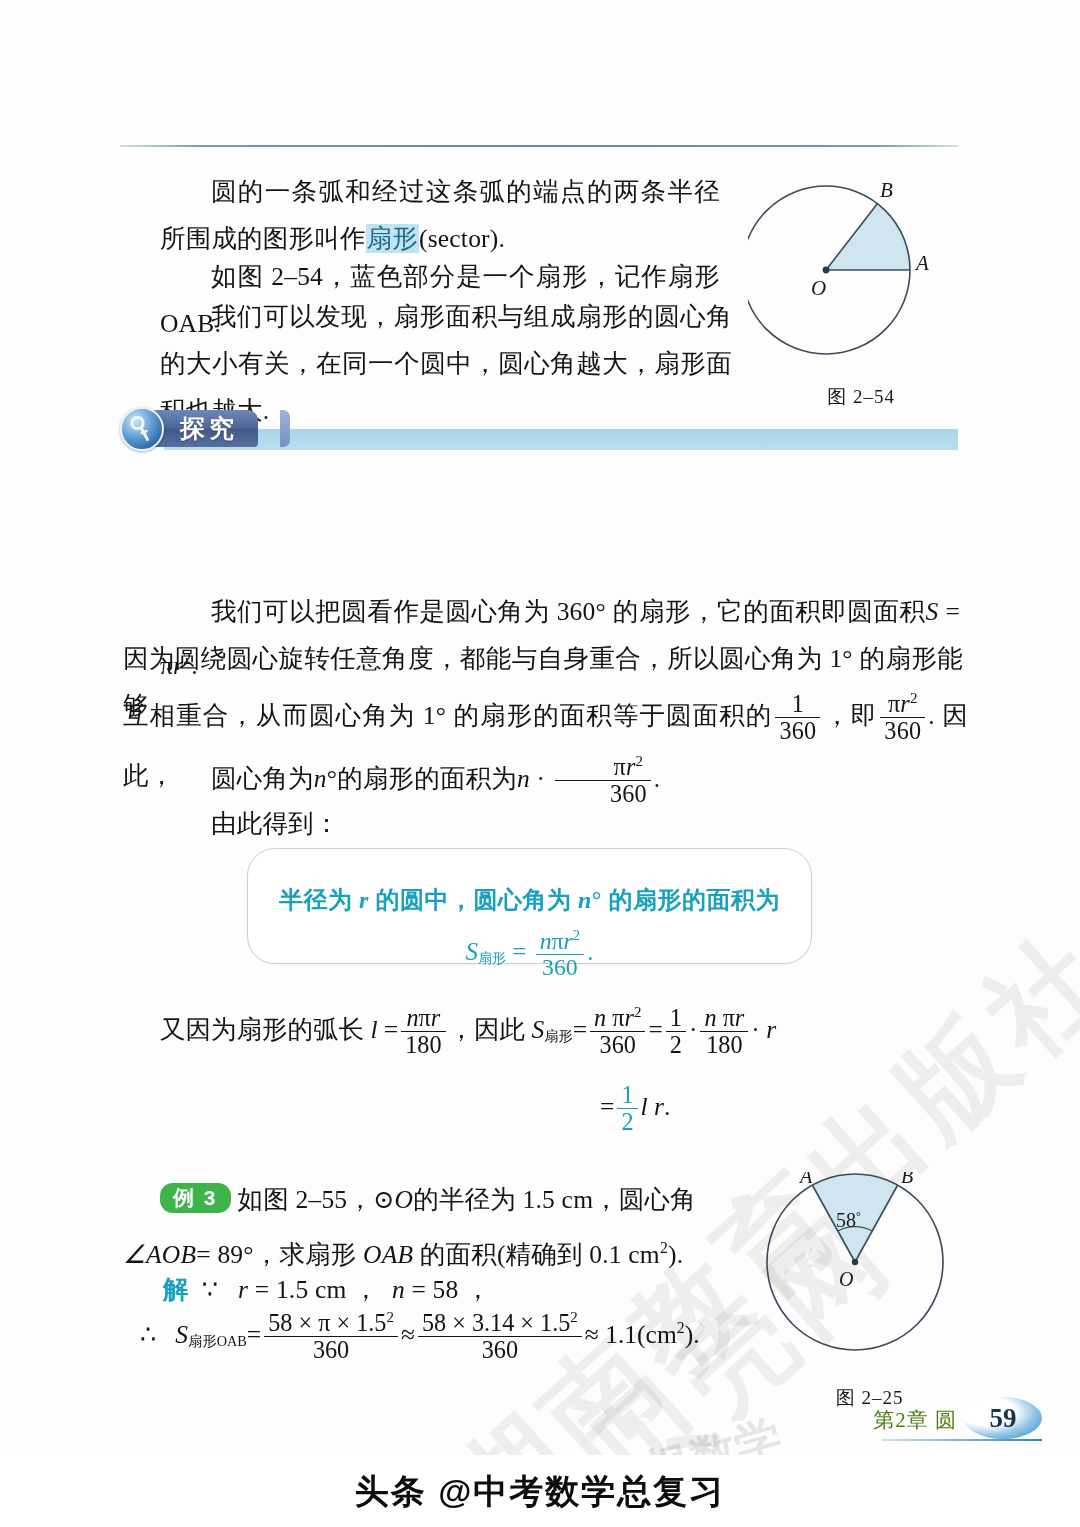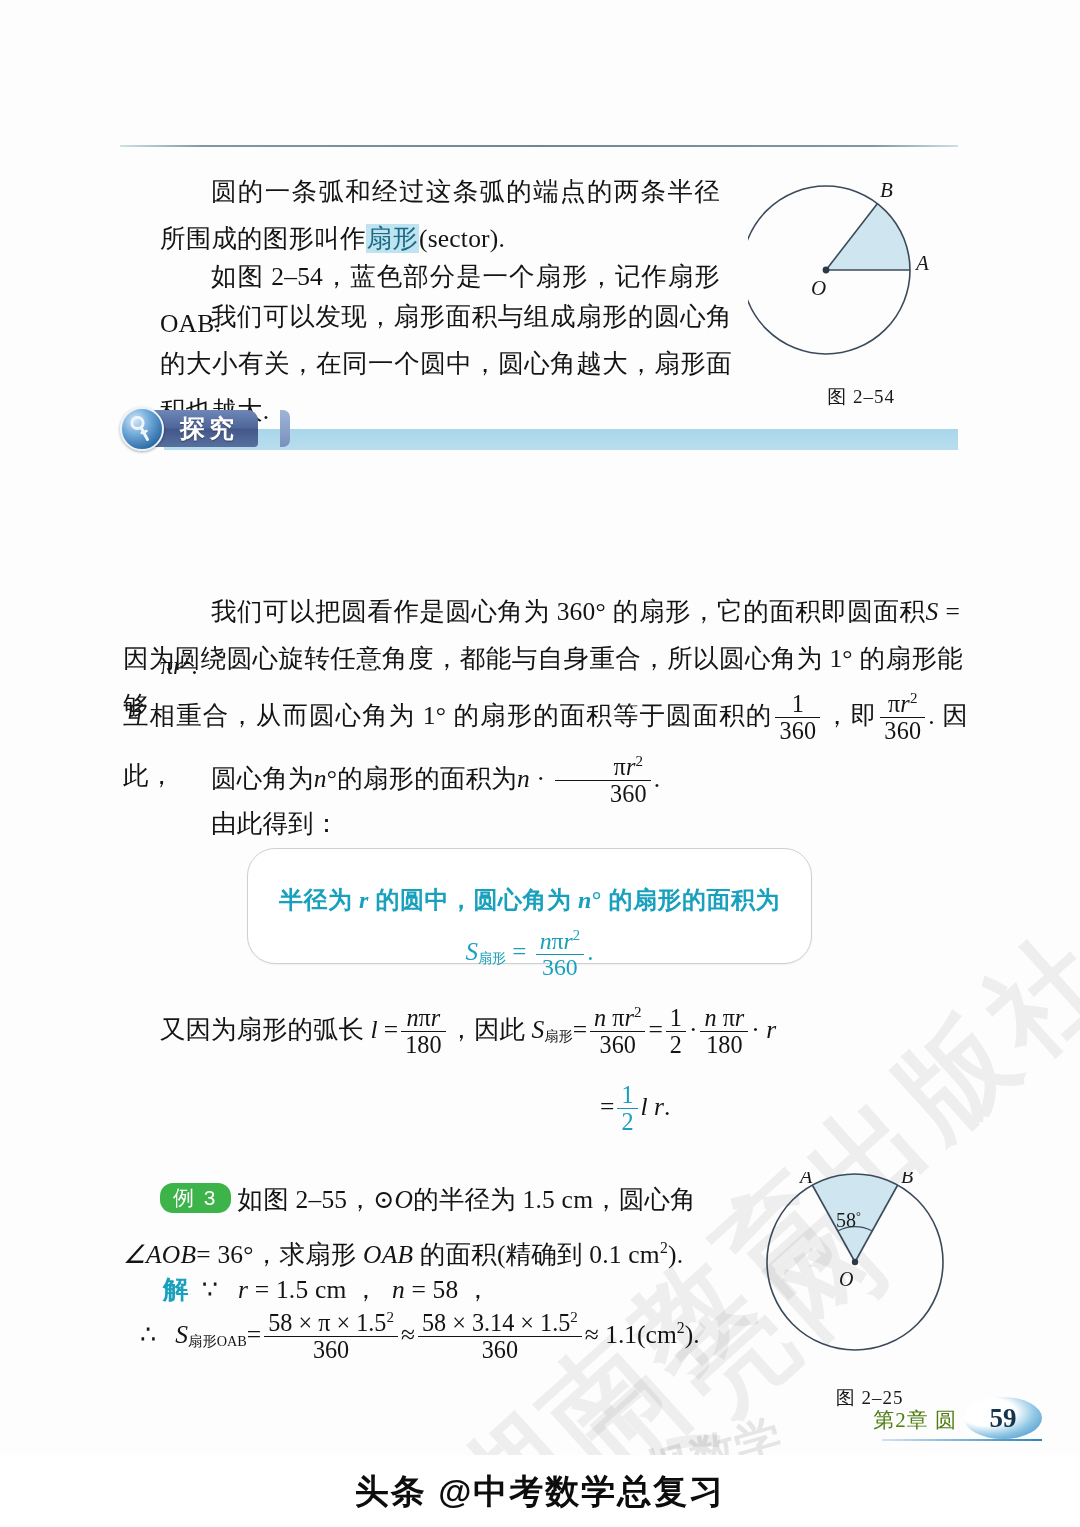--- a/index.html
+++ b/index.html
@@ -180,21 +180,21 @@
   
   .mathline { position: absolute; font-size: 25.5px; color: #141414; white-space: nowrap; }
   .teal { color: #19a0bd; }
 
   
   .ex-badge {
     display: inline-block;
     background: #3cb44a;
     color: #ffffff;
     font-family: "Liberation Sans", sans-serif;
-    font-weight: 400;
+    font-weight: 700;
     font-size: 21px;
     line-height: 30px;
     padding: 0 13px;
     border-radius: 13px;
     vertical-align: 3px;
     margin-right: 7px;
     letter-spacing: 2px;
   }
 
   
@@ -378,21 +378,21 @@
 
     <div class="mathline" style="left:600px; top:1082px;">
       <span>=</span><span class="frac teal"><span class="num teal">1</span><span class="den teal">2</span></span><span class="mi">l</span> <span class="mi">r</span><span>.</span>
     </div>
 
     <div class="para" style="left:160px; top:1176px; width:620px;">
       <span class="ex-badge">例 3</span><span>如图 2–55，⊙</span><span class="mi">O</span><span>的半径为 1.5 cm，圆心角</span>
     </div>
 
     <div class="para" style="left:123px; top:1224px; width:660px;">
-      <span class="mi">∠AOB</span><span>= 36°，求扇形</span> <span class="mi">OAB</span> <span>的面积(精确到 0.1 cm</span><sup class="exp">2</sup><span>).</span>
+      <span class="mi">∠AOB</span><span>= 89°，求扇形</span> <span class="mi">OAB</span> <span>的面积(精确到 0.1 cm</span><sup class="exp">2</sup><span>).</span>
     </div>
 
     <div class="para" style="left:163px; top:1266px; width:600px;">
       <span class="teal" style="font-weight:600;">解</span>
       &nbsp;<span>∵</span>
       &nbsp;&nbsp;<span class="mi">r</span>
       <span>= 1.5 cm ，</span>
       &nbsp;<span class="mi">n</span>
       <span>= 58 ，</span>
     </div>

